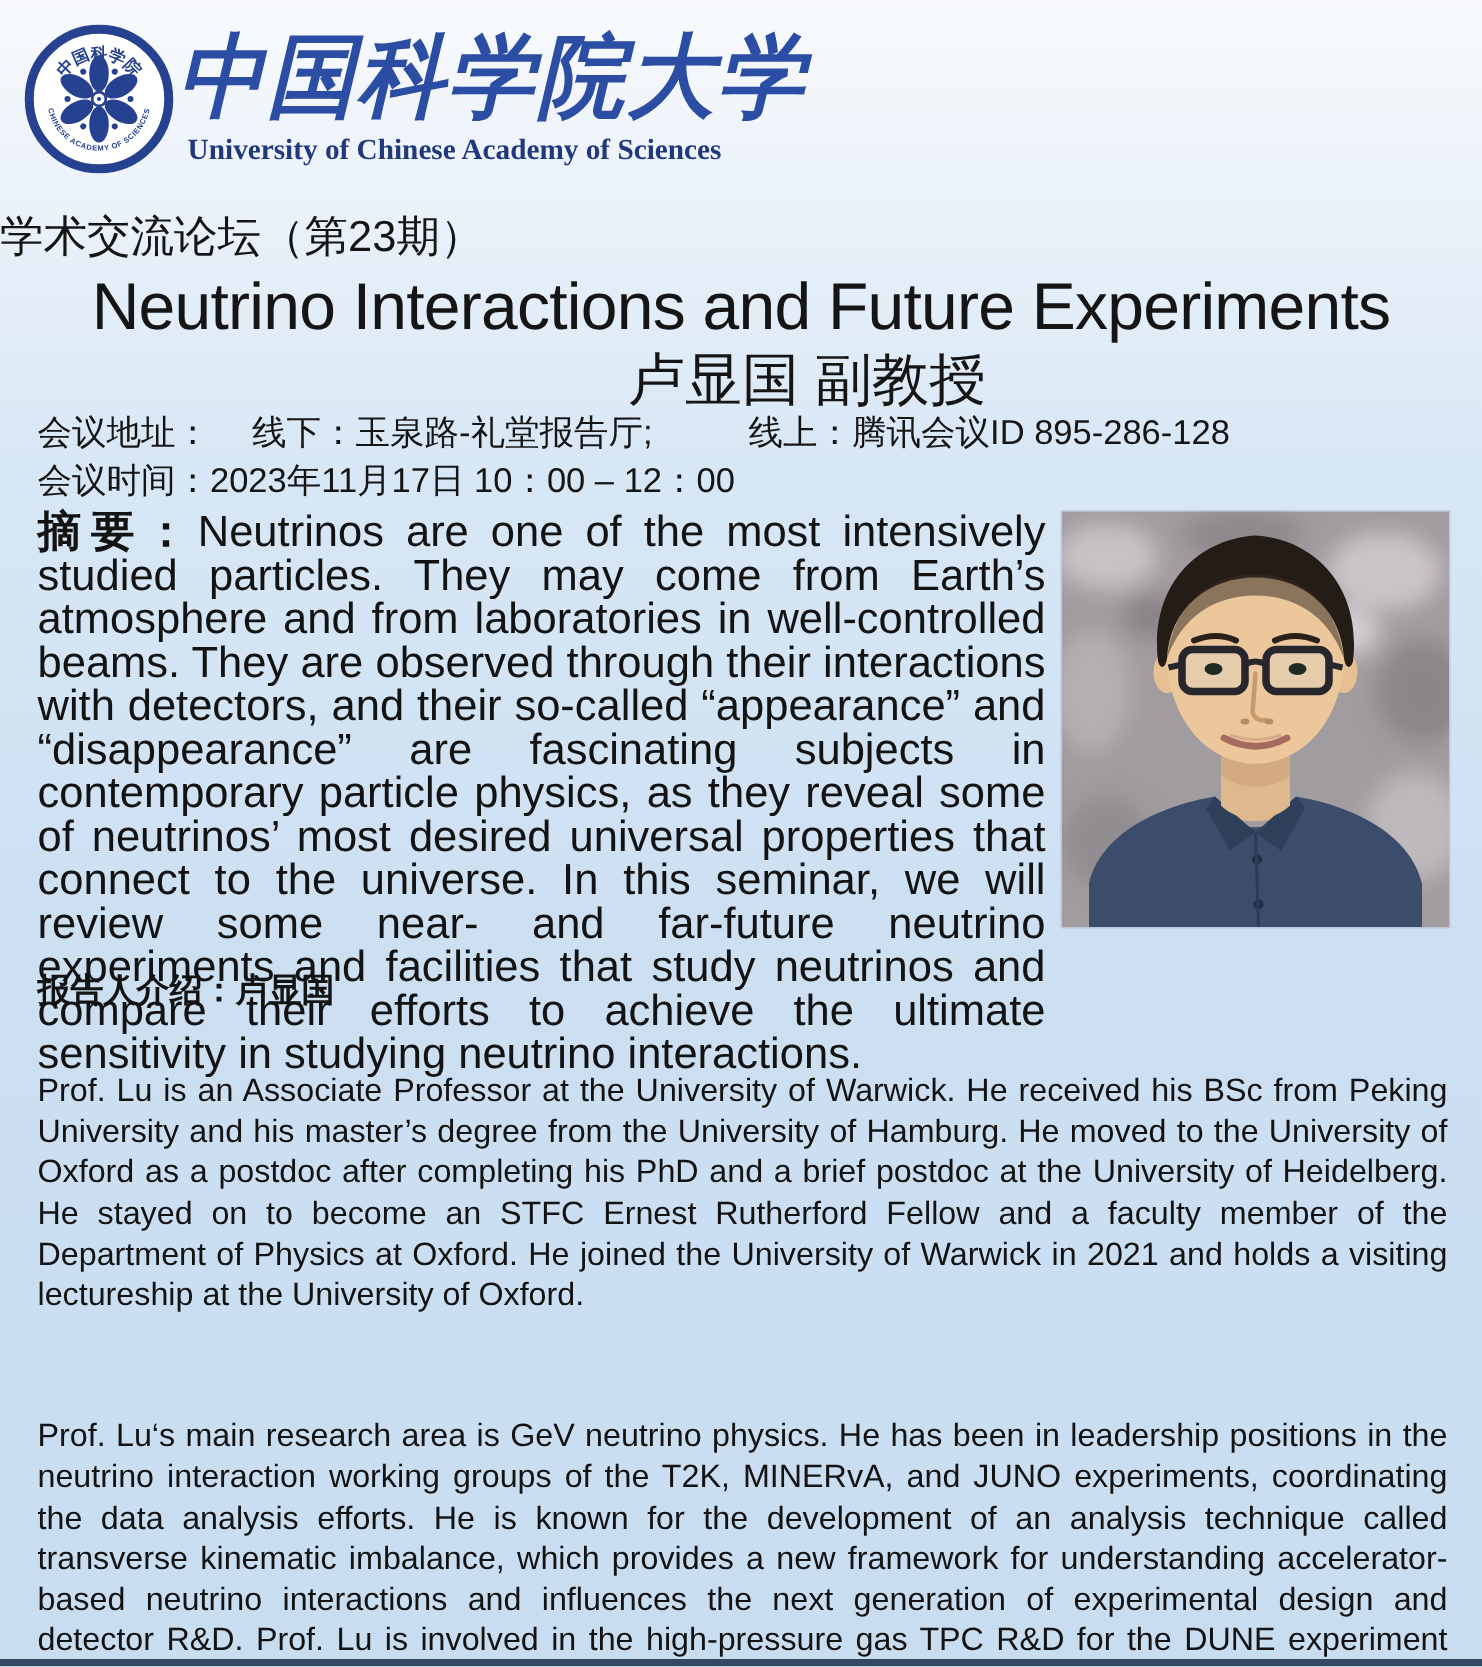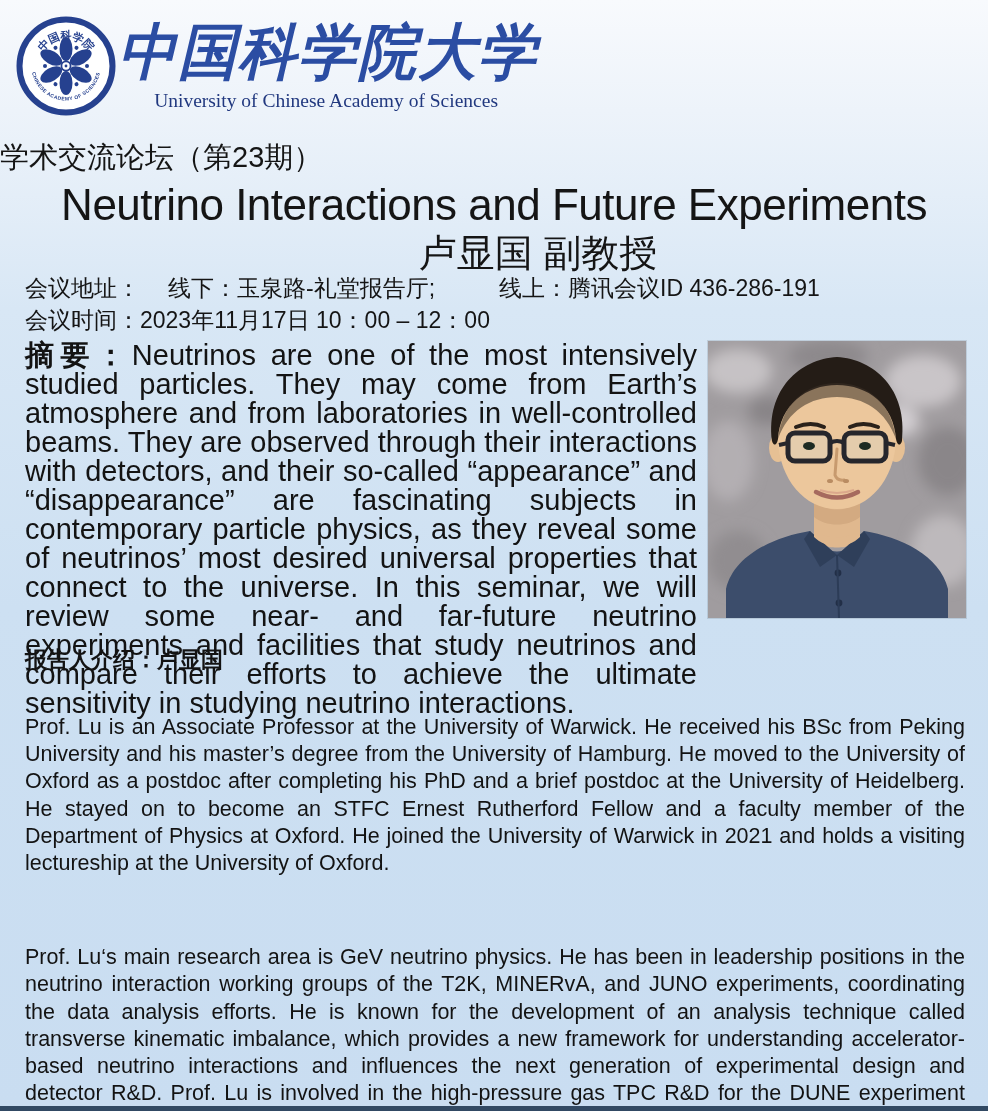--- a/index.html
+++ b/index.html
@@ -23,21 +23,21 @@
   .emblem { position: absolute; left: 16px; top: 16px; width: 100px; height: 100px; }
   .uni-cn {
     position: absolute; left: 118px; top: 16px; width: 370px; height: 72px;
     font-size: 58px; line-height: 72px; font-weight: 700; font-style: italic;
     color: #2b4da3; text-align: center; letter-spacing: 2px; white-space: nowrap;
     transform: scaleY(1.05);
   }
   .uni-en {
     position: absolute; left: 108px; top: 90px; width: 390px;
     font-family: "Liberation Serif", "DejaVu Serif", serif;
-    font-size: 19.5px; font-weight: 400; color: #21387f; text-align: right;
+    font-size: 19.5px; font-weight: 700; color: #21387f; text-align: center;
     white-space: nowrap;
   }
   .school-block { position: absolute; left: 502px; top: 18px; width: 482px; text-align: center; }
   .school-cn {
     font-size: 37px; line-height: 48px; font-weight: 700; font-style: italic;
     color: #2b4da3; letter-spacing: 10px; white-space: nowrap;
   }
   .school-en {
     margin-top: 10px;
     font-family: "Liberation Serif", "DejaVu Serif", serif;
@@ -151,21 +151,21 @@
     <div class="uni-en">University of  Chinese Academy of Sciences</div>
 
   </div>
 
   <div class="forum-title">学术交流论坛（第23期）</div>
   <div class="talk-title">Neutrino Interactions and Future Experiments</div>
   <div class="speaker-line">卢显国  副教授</div>
 
   <div class="meeting">
     <div class="row">
-      <span>会议地址：</span><span class="gap-sm"></span><span>线下：玉泉路-礼堂报告厅;</span><span class="gap-lg"></span><span>线上：腾讯会议ID 436-286-191</span>
+      <span>会议地址：</span><span class="gap-sm"></span><span>线下：玉泉路-礼堂报告厅;</span><span class="gap-lg"></span><span>线上：腾讯会议ID 895-286-128</span>
     </div>
     <div class="row">
       <span>会议时间：</span><span>2023年11月17日  10：00 – 12：00</span>
     </div>
   </div>
 
   <div class="abstract-wrap">
     <div class="abstract-text">
       <b>摘要：</b><span>Neutrinos are one of the most intensively studied particles. They may come from Earth’s atmosphere and from laboratories in well-controlled beams. They are observed through their interactions with detectors, and their so-called “appearance” and “disappearance” are fascinating subjects in contemporary particle physics, as they reveal some of neutrinos’ most desired universal properties that connect to the universe. In this seminar, we will review some near- and far-future neutrino experiments and facilities that study neutrinos and compare their efforts to achieve the ultimate sensitivity in studying neutrino interactions.</span>
     </div>

